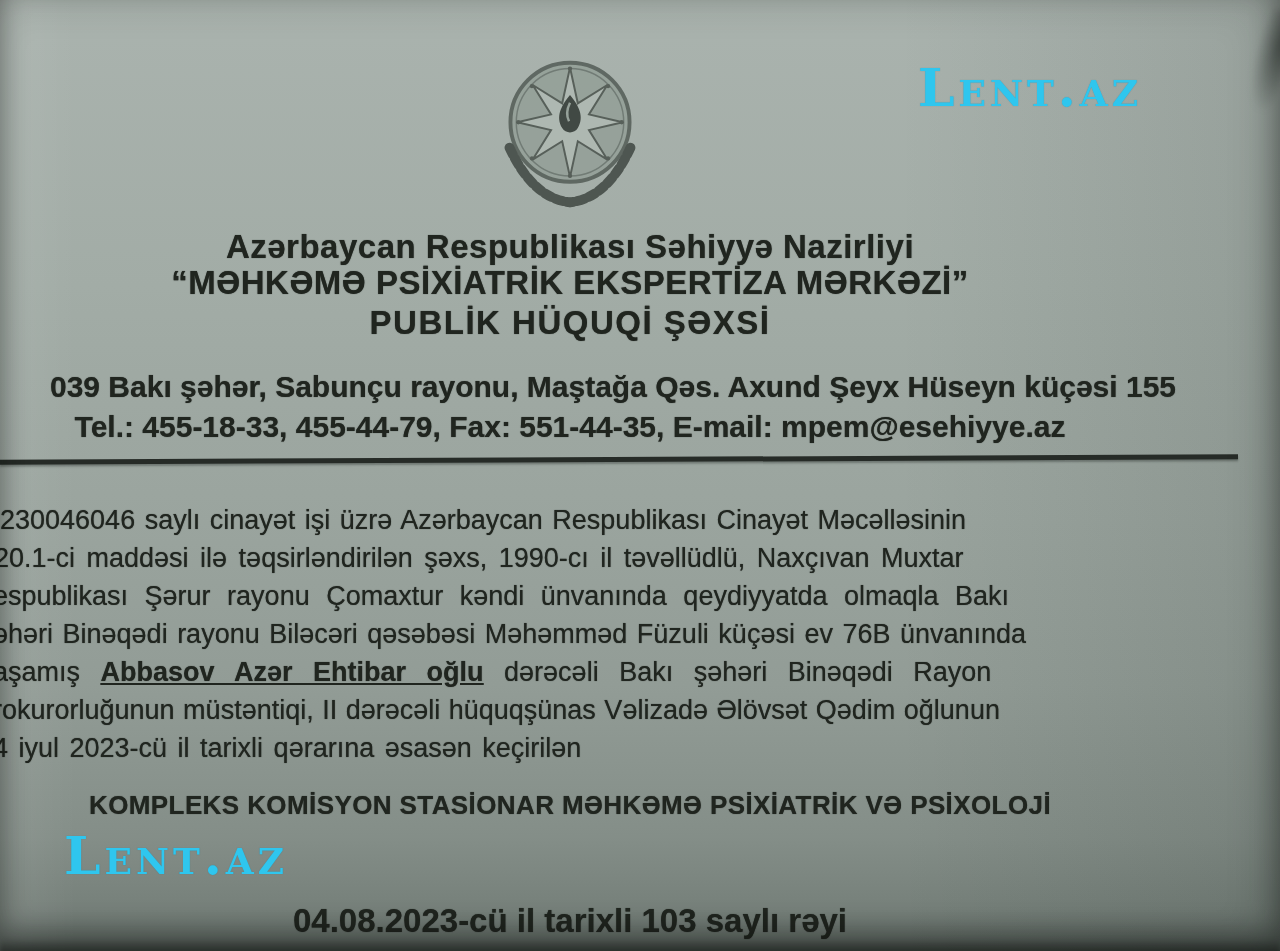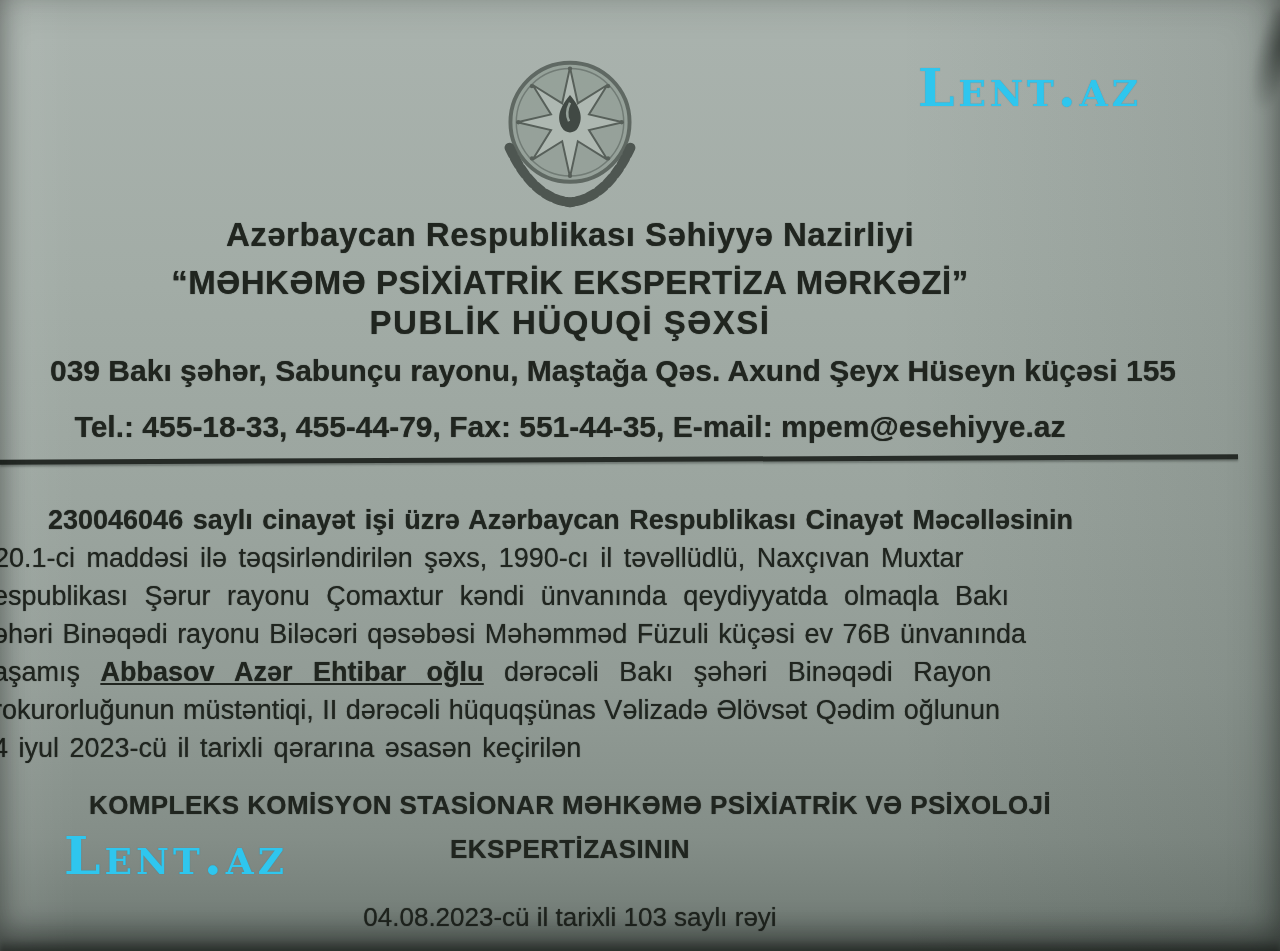--- a/index.html
+++ b/index.html
@@ -29,30 +29,30 @@
     position:absolute;left:0;top:457px;width:1238px;height:5px;
     background:#23282494;background-color:#262b27;
     transform:rotate(-0.25deg);
     box-shadow:0 2px 2px rgba(30,35,31,0.35);
   }
   .body-par{
     position:absolute;left:0;top:501px;width:1120px;
     font-size:27px;line-height:38px;
   }
   .bline{white-space:nowrap;}
-  .b1{padding-left:48px;word-spacing:2px;font-weight:bold;}
+  .b1{word-spacing:2px;}
   .b2{margin-left:-6px;word-spacing:4px;}
   .b3{margin-left:-7px;word-spacing:9px;}
   .b4{margin-left:-7px;word-spacing:2px;}
   .b5{margin-left:-7px;word-spacing:13px;}
   .b6{margin-left:-7px;word-spacing:1px;}
   .b7{margin-left:-7px;word-spacing:3px;}
   .bold-name{font-weight:bold;text-decoration:underline;}
   .title-ln{font-weight:bold;font-size:26px;letter-spacing:0.4px;}
-  .date-ln{font-weight:normal;font-size:26px;}
+  .date-ln{font-weight:bold;font-size:33px;}
   .watermark{
     position:absolute;
     font-family:"DejaVu Serif", serif;
     font-weight:bold;
     font-variant:small-caps;
     font-size:52px;line-height:76px;
     letter-spacing:4px;
     color:#2fc6ee;
     text-shadow:0 0 1px rgba(20,120,150,0.5);
     pointer-events:none;
@@ -95,31 +95,31 @@
         <circle cx="29" cy="74" r="2.2"></circle>
           <circle cx="43" cy="37" r="2.2"></circle>
         <circle cx="82" cy="129" r="2.2"></circle>
           <circle cx="82" cy="19" r="2.2"></circle>
       </g>
       <path d="M20,100 Q44,152 82,156" stroke="#434a45" stroke-width="10" stroke-dasharray="8 4" fill="none" stroke-linecap="round"></path>
       <path d="M144,100 Q120,152 82,156" stroke="#434a45" stroke-width="10" stroke-dasharray="8 4" fill="none" stroke-linecap="round"></path>
     </svg>
   </div>
 
-  <div class="centerline doc-text hdr" style="top:216px;">
+  <div class="centerline doc-text hdr" style="top:228px;">
     <span>Azərbaycan Respublikası Səhiyyə Nazirliyi</span>
   </div>
   <div class="centerline doc-text hdr" style="top:264px;">
     <span>“MƏHKƏMƏ PSİXİATRİK EKSPERTİZA MƏRKƏZİ”</span>
   </div>
   <div class="centerline doc-text hdr" style="top:304px; letter-spacing:1.5px;">
     <span>PUBLİK HÜQUQİ ŞƏXSİ</span>
   </div>
 
-  <div class="centerline doc-text addr" style="top:354px;padding-left:43px;">
+  <div class="centerline doc-text addr" style="top:370px;padding-left:43px;">
     <span>039 Bakı şəhər, Sabunçu rayonu, Maştağa Qəs. Axund Şeyx Hüseyn küçəsi 155</span>
   </div>
   <div class="centerline doc-text addr" style="top:410px;">
     <span>Tel.: 455-18-33, 455-44-79, Fax: 551-44-35, E-mail: mpem@esehiyye.az</span>
   </div>
 
   <div class="rule"></div>
 
   <div class="body-par doc-text">
     <div class="bline b1"><span>230046046 saylı cinayət işi üzrə Azərbaycan Respublikası Cinayət Məcəlləsinin</span></div>
@@ -127,23 +127,20 @@
     <div class="bline b3"><span>espublikası Şərur rayonu Çomaxtur kəndi ünvanında qeydiyyatda olmaqla Bakı</span></div>
     <div class="bline b4"><span>əhəri Binəqədi rayonu Biləcəri qəsəbəsi Məhəmməd Füzuli küçəsi ev 76B ünvanında</span></div>
     <div class="bline b5"><span>aşamış </span><span class="bold-name">Abbasov Azər Ehtibar oğlu</span><span> dərəcəli Bakı şəhəri Binəqədi Rayon</span></div>
     <div class="bline b6"><span>rokurorluğunun müstəntiqi, II dərəcəli hüquqşünas Vəlizadə Əlövsət Qədim oğlunun</span></div>
     <div class="bline b7"><span>4 iyul 2023-cü il tarixli qərarına əsasən keçirilən</span></div>
   </div>
 
   <div class="centerline doc-text title-ln" style="top:790px;">
     <span>KOMPLEKS KOMİSYON STASİONAR MƏHKƏMƏ PSİXİATRİK VƏ PSİXOLOJİ</span>
   </div>
-  <div class="centerline doc-text title-ln" style="top:834px;">
-    <span>EKSPERTİZASININ</span>
-  </div>
 
   <div class="centerline doc-text date-ln" style="top:902px;">
     <span>04.08.2023-cü il tarixli 103 saylı rəyi</span>
   </div>
 
   <div class="watermark wm-tr" style="color: rgb(47, 198, 238);">
     <span>Lent.az</span>
   </div>
   <div class="watermark wm-bl" style="color: rgb(47, 198, 238);">
     <span>Lent.az</span>

